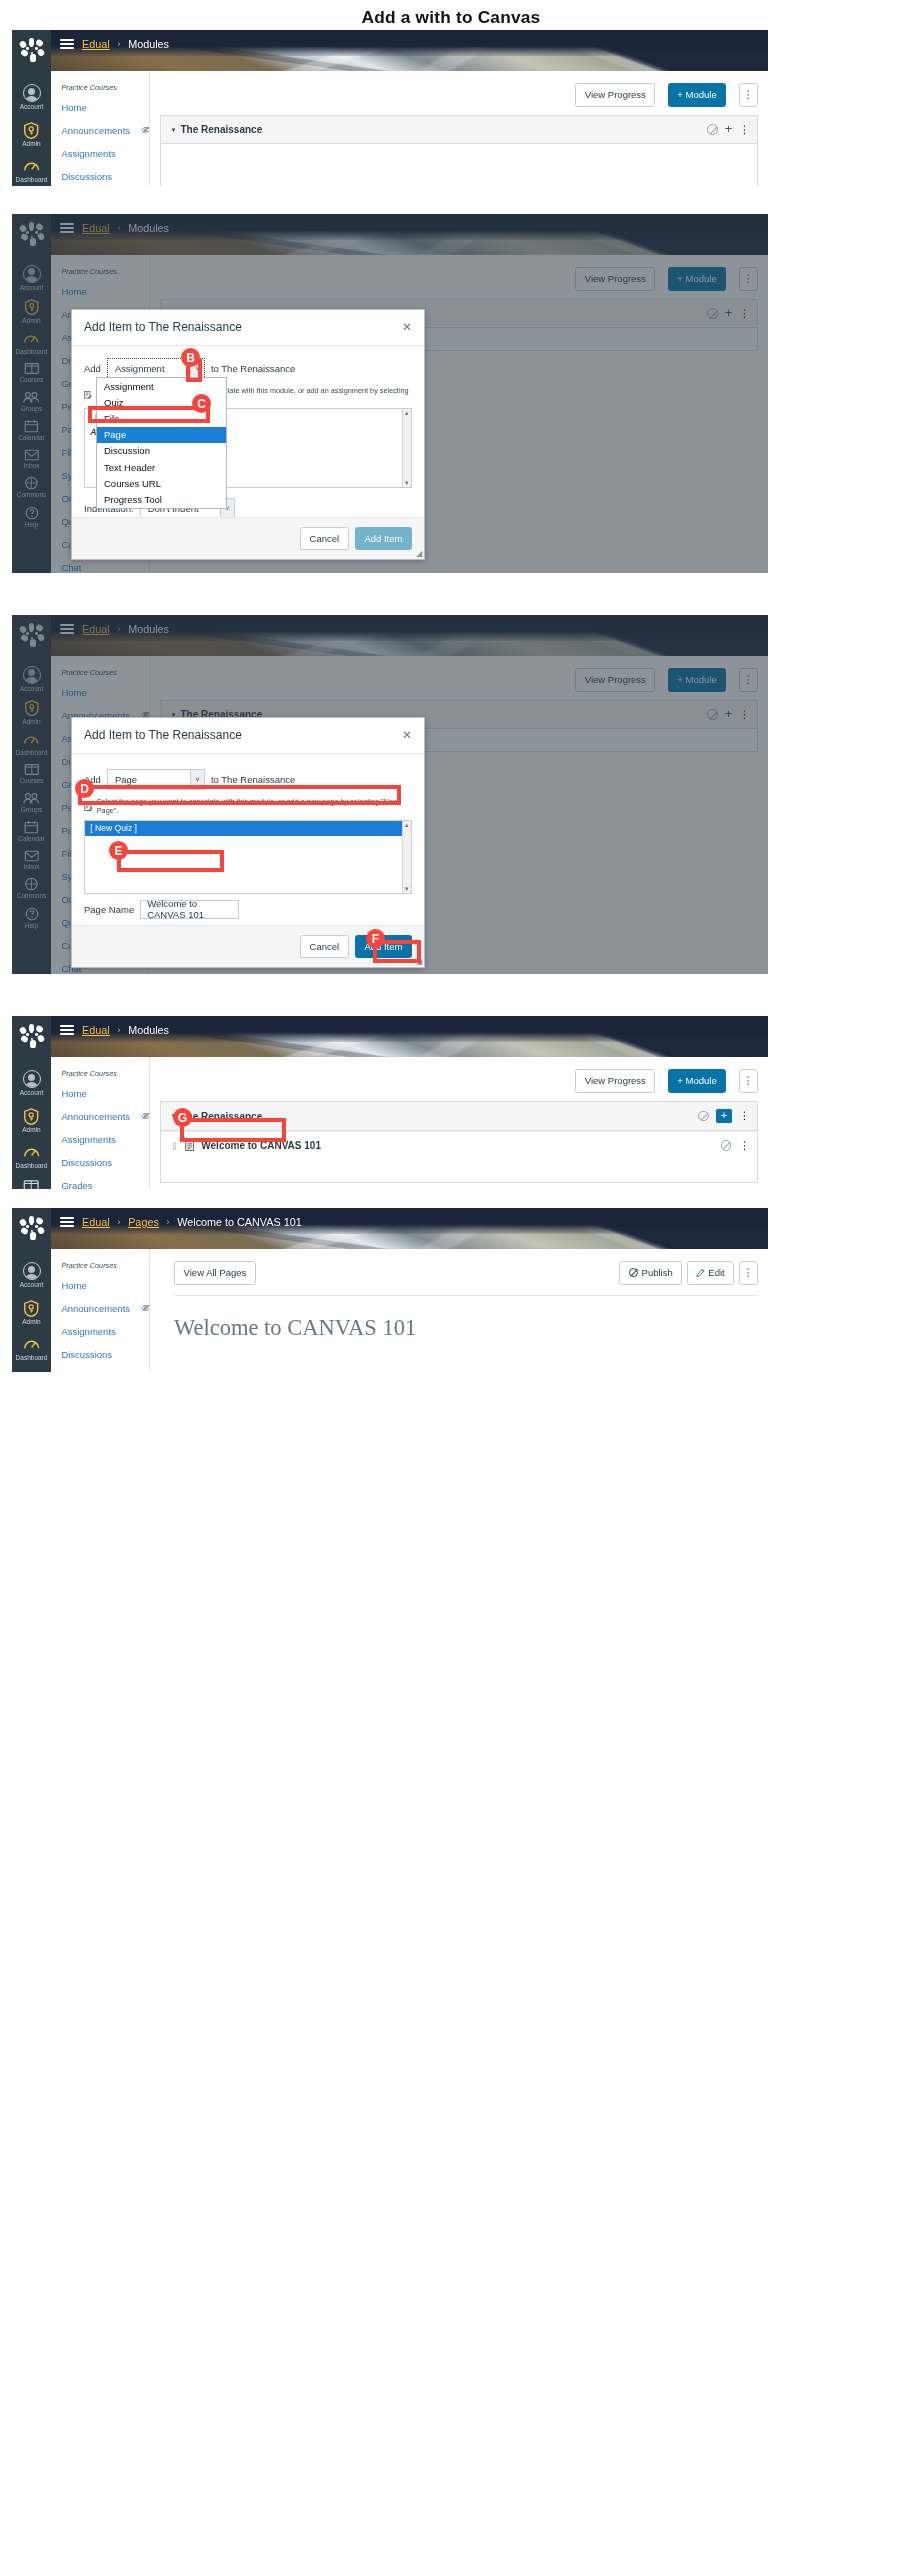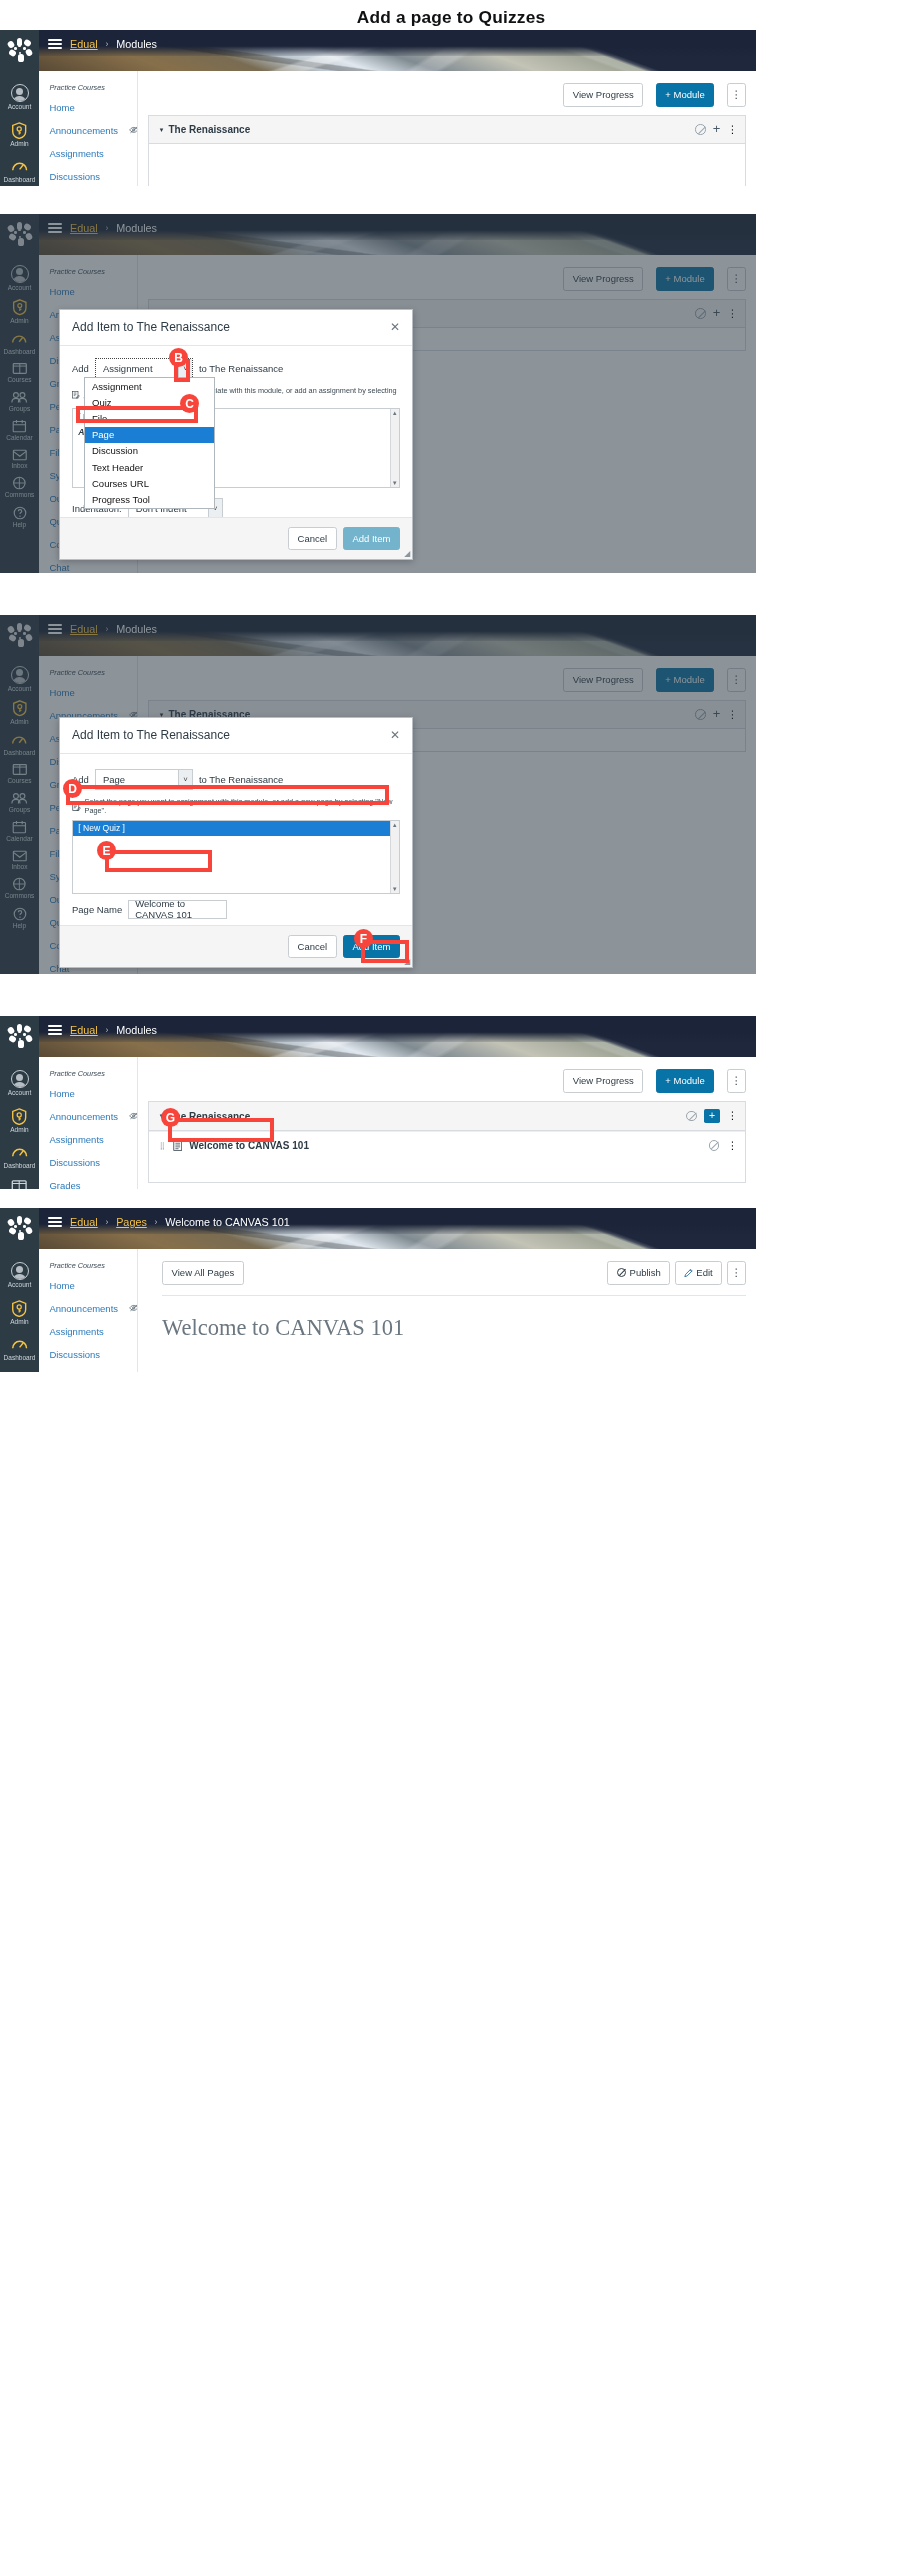--- a/index.html
+++ b/index.html
@@ -8,21 +8,21 @@
     width:902px; height:2576px; position:relative;
     font-family:"Liberation Sans", sans-serif;
     -webkit-font-smoothing:antialiased;
   }
   .page-title{
     position:absolute; top:7px; left:0; width:902px; text-align:center;
     font-size:17.3px; font-weight:bold; color:#111; letter-spacing:0.2px;
   }
 
   
-  .panel{ position:absolute; left:0; width:756px; overflow:hidden; background:#fdba74; }
+  .panel{ position:absolute; left:12px; width:756px; overflow:hidden; background:#fdba74; }
 
   
   .gnav{
     position:absolute; left:0; top:0; width:39px; height:100%;
     background:#2d3b45; color:#fff; text-align:center;
   }
   .gnav-item{ padding-top:7.8px; }
   .gnav-label{ font-size:6.5px; line-height:8.6px; color:#cdd6db; display:block; margin-top:0.9px; }
   .canvas-logo{ width:24px; height:24px; margin:7.8px auto 3.5px; position:relative; }
   .canvas-logo i{
@@ -179,21 +179,21 @@
   
   .pagebody{ padding:19px 0 0 24px; }
   .pagetitle{ font-size:22.5px; color:#6b7780; font-weight:normal; font-family:"Liberation Serif", serif; }
   .hr{ height:0.9px; background:#e3e6e8; margin:10.4px 10.4px 0 10.4px; }
   .pubcirc{ width:9.5px;height:9.5px;border-radius:50%;border:1.1px solid #2d3b45;position:relative;display:inline-block;vertical-align:-0.9px;margin-right:3.5px;}
   .pubcirc::after{content:"";position:absolute;left:0.2px;top:3.7px;width:8.6px;height:1.1px;background:#2d3b45;transform:rotate(-45deg);}
 </style>
 </head>
 <body>
 
-<div class="page-title">Add a page to Quizzes</div>
+<div class="page-title">Add a with to Canvas</div>
 
 <div class="panel" style="top:30px;height:156px;">
   <div class="gnav">
     <div class="canvas-logo">
       <i style="left:9.5px;top:0;width:5.2px;height:7.8px;border-radius:2.6px 2.6px 1.7px 1.7px;"></i>
       <i style="left:16.4px;top:2.6px;width:7px;height:6px;border-radius:3.5px;transform:rotate(35deg);"></i>
       <i style="left:18px;top:11.2px;width:6px;height:7px;border-radius:3.5px;transform:rotate(-30deg);"></i>
       <i style="left:10.4px;top:16.4px;width:6px;height:7.8px;border-radius:2.6px;"></i>
       <i style="left:1.7px;top:12px;width:7px;height:6px;border-radius:3.5px;transform:rotate(30deg);"></i>
       <i style="left:0.9px;top:3.5px;width:6px;height:7px;border-radius:3.5px;transform:rotate(-35deg);"></i>
@@ -637,21 +637,21 @@
           <span class="arrowbox">˅</span>
         </div>
         <span>to The Renaissance</span>
       </div>
       <div class="hint">
         <svg width="9.5" height="9.5" viewBox="0 0 12 12">
             <rect x="1" y="1" width="8" height="10" fill="none" stroke="#3d4a54" stroke-width="1"></rect>
             <path d="M2.6 3.3h4M2.6 5.3h4M2.6 7.3h2.5" stroke="#3d4a54" stroke-width=".9"></path>
             <path d="M7 9.6l3-3 1.2 1.2-3 3-1.5.3z" fill="none" stroke="#3d4a54" stroke-width=".9"></path>
           </svg>
-        <span>Select the page you want to assignment with this module, or add a new page by selecting "New Page".</span>
+        <span>Select the page you want to associate with this module, or add a new page by selecting "New Page".</span>
       </div>
       <div class="listbox" style="height:74px;">
         <div class="opt sel" style="margin-right:9.5px;">[ New Quiz ]</div>
         <div class="scrollcol">
             <span>▲</span>
             <span>▼</span>
           </div>
       </div>
       <div class="row" style="margin-top:6px;">
         <span>Page Name</span>

